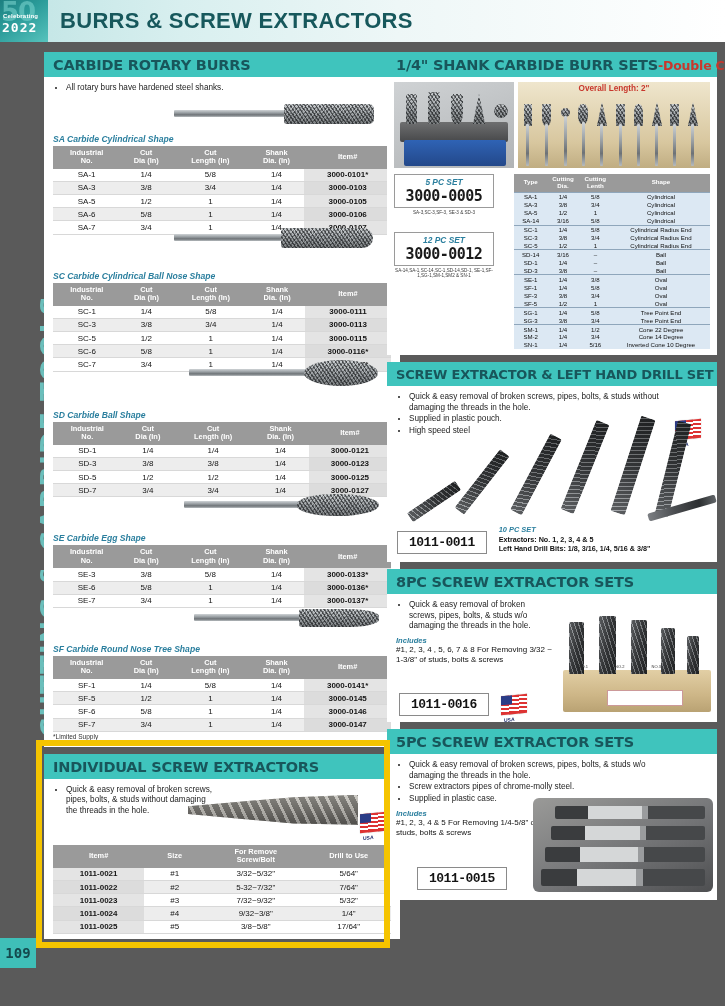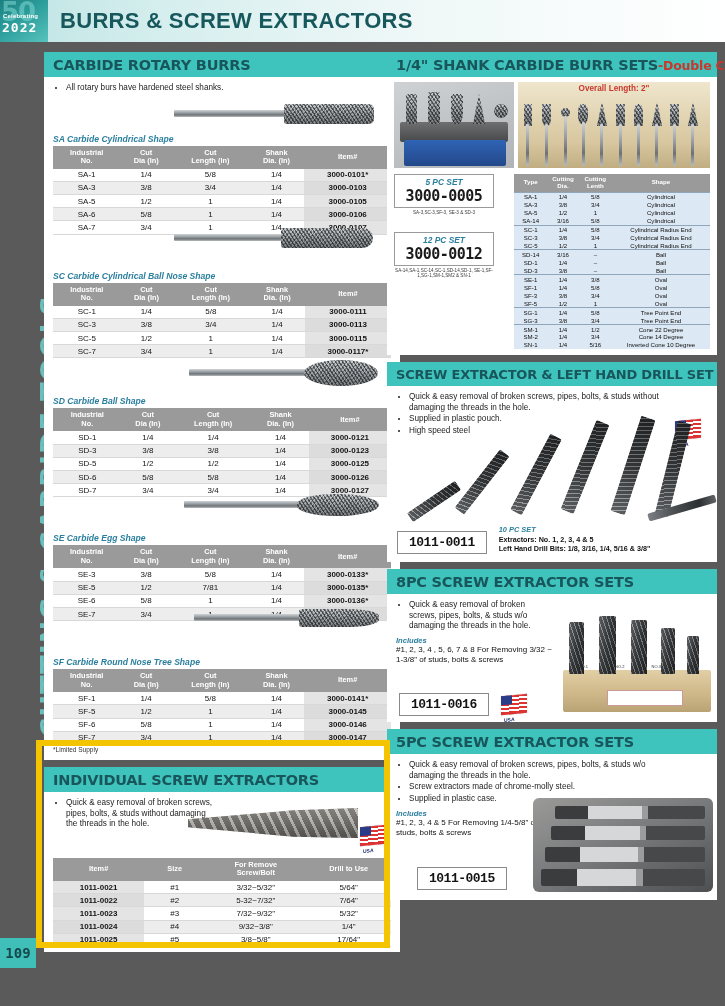--- a/index.html
+++ b/index.html
@@ -341,20 +341,27 @@
                 <td class="item">3000-0113</td>
               </tr>
               <tr>
                 <td>SC-5</td>
                 <td>1/2</td>
                 <td>1</td>
                 <td>1/4</td>
                 <td class="item">3000-0115</td>
               </tr>
               <tr>
+                <td>SC-6</td>
+                <td>5/8</td>
+                <td>1</td>
+                <td>1/4</td>
+                <td class="item">3000-0116*</td>
+              </tr>
+              <tr>
                 <td>SC-7</td>
                 <td>3/4</td>
                 <td>1</td>
                 <td>1/4</td>
                 <td class="item">3000-0117*</td>
               </tr>
             </tbody>
           </table>
       </div>
 
@@ -391,27 +398,20 @@
                 <td class="item">3000-0123</td>
               </tr>
               <tr>
                 <td>SD-5</td>
                 <td>1/2</td>
                 <td>1/2</td>
                 <td>1/4</td>
                 <td class="item">3000-0125</td>
               </tr>
               <tr>
-                <td>SD-6</td>
-                <td>5/8</td>
-                <td>5/8</td>
-                <td>1/4</td>
-                <td class="item">3000-0126</td>
-              </tr>
-              <tr>
                 <td>SD-7</td>
                 <td>3/4</td>
                 <td>3/4</td>
                 <td>1/4</td>
                 <td class="item">3000-0127</td>
               </tr>
             </tbody>
           </table>
       </div>
 
@@ -432,27 +432,20 @@
           <th>Item#</th>
         </tr>
             </thead>
             <tbody>
               <tr>
                 <td>SE-3</td>
                 <td>3/8</td>
                 <td>5/8</td>
                 <td>1/4</td>
                 <td class="item">3000-0133*</td>
-              </tr>
-              <tr>
-                <td>SE-5</td>
-                <td>1/2</td>
-                <td>7/81</td>
-                <td>1/4</td>
-                <td class="item">3000-0135*</td>
               </tr>
               <tr>
                 <td>SE-6</td>
                 <td>5/8</td>
                 <td>1</td>
                 <td>1/4</td>
                 <td class="item">3000-0136*</td>
               </tr>
               <tr>
                 <td>SE-7</td>
@@ -848,21 +841,21 @@
     </div>
   </div>
 
   <div class="card">
     <div class="card-head">
       <h2>5PC SCREW EXTRACTOR SETS</h2>
     </div>
     <div class="card-body" style="height:146px;">
       <ul class="bul" style="width:280px;">
         <li>Quick &amp; easy removal of broken screws, pipes, bolts, &amp; studs w/o damaging the threads in the hole.</li>
-        <li>Screw extractors made of chrome-molly steel.</li>
+        <li>Screw extractors pipes of chrome-molly steel.</li>
         <li>Supplied in plastic case.</li>
       </ul>
       <div class="inc-lbl">Includes</div>
       <div class="inc-txt" style="width:160px;">#1, 2, 3, 4 &amp; 5 For Removing 1/4-5/8" of studs, bolts &amp; screws</div>
 
       <div style="position:absolute; right:4px; top:40px; width:180px; height:100px;">
         <div class="case" style="left:0; top:4px; width:180px; height:94px;"></div>
         <div class="extr" style="left:22px; top:12px; width:150px; height:13px;"></div>
         <div class="extr" style="left:18px; top:32px; width:154px; height:14px;"></div>
         <div class="extr" style="left:12px; top:53px; width:160px; height:15px;"></div>

